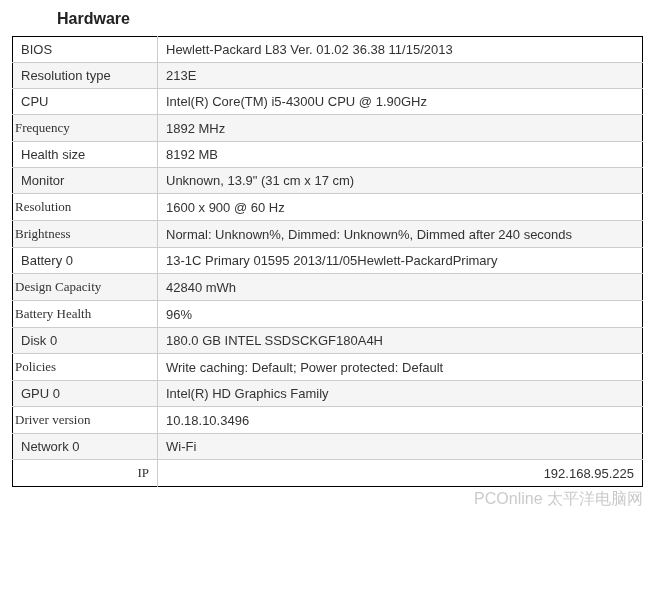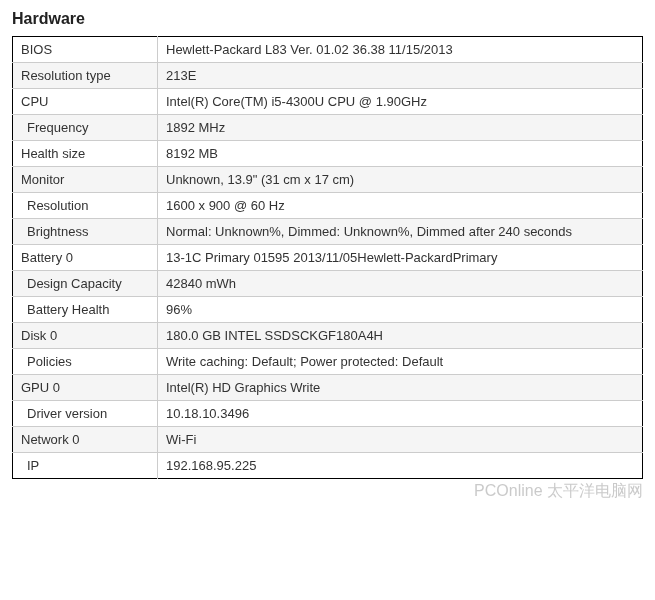--- a/index.html
+++ b/index.html
@@ -11,52 +11,55 @@
       width: 655px;
     }
     .container {
       padding: 10px 12px;
     }
     .section-title {
       font-size: 16px;
       font-weight: bold;
       margin-bottom: 8px;
       color: #222;
+      margin-left: 45px;
     }
     table {
       width: 100%;
       border-collapse: collapse;
       border: 1px solid #000000;
     }
     tr {
       border-bottom: 1px solid #ccc;
     }
     tr:last-child {
       border-bottom: none;
+      text-align: right;
     }
     tr:nth-child(even) {
       background-color: #f5f5f5;
     }
     tr:nth-child(odd) {
       background-color: #ffffff;
     }
     td {
       padding: 5px 8px;
       vertical-align: middle;
       border-right: 1px solid #ccc;
     }
     td:last-child {
       border-right: none;
     }
     .key-col {
       width: 145px;
       min-width: 145px;
     }
     .sub-key {
-      padding-left: 14px;
+      padding-left: 2px;
+      font-family: Liberation Serif, serif;
     }
     .watermark {
       position: relative;
       font-size: 16px;
       color: rgba(180,180,180,0.7);
       text-align: right;
       margin-top: 2px;
     }
   </style>
 </head>
@@ -113,21 +116,21 @@
         <tr>
           <td class="key-col">Disk 0</td>
           <td>180.0 GB INTEL SSDSCKGF180A4H</td>
         </tr>
         <tr>
           <td class="key-col sub-key">Policies</td>
           <td>Write caching: Default; Power protected: Default</td>
         </tr>
         <tr>
           <td class="key-col">GPU 0</td>
-          <td>Intel(R) HD Graphics Write</td>
+          <td>Intel(R) HD Graphics Family</td>
         </tr>
         <tr>
           <td class="key-col sub-key">Driver version</td>
           <td>10.18.10.3496</td>
         </tr>
         <tr>
           <td class="key-col">Network 0</td>
           <td>Wi-Fi</td>
         </tr>
         <tr>

